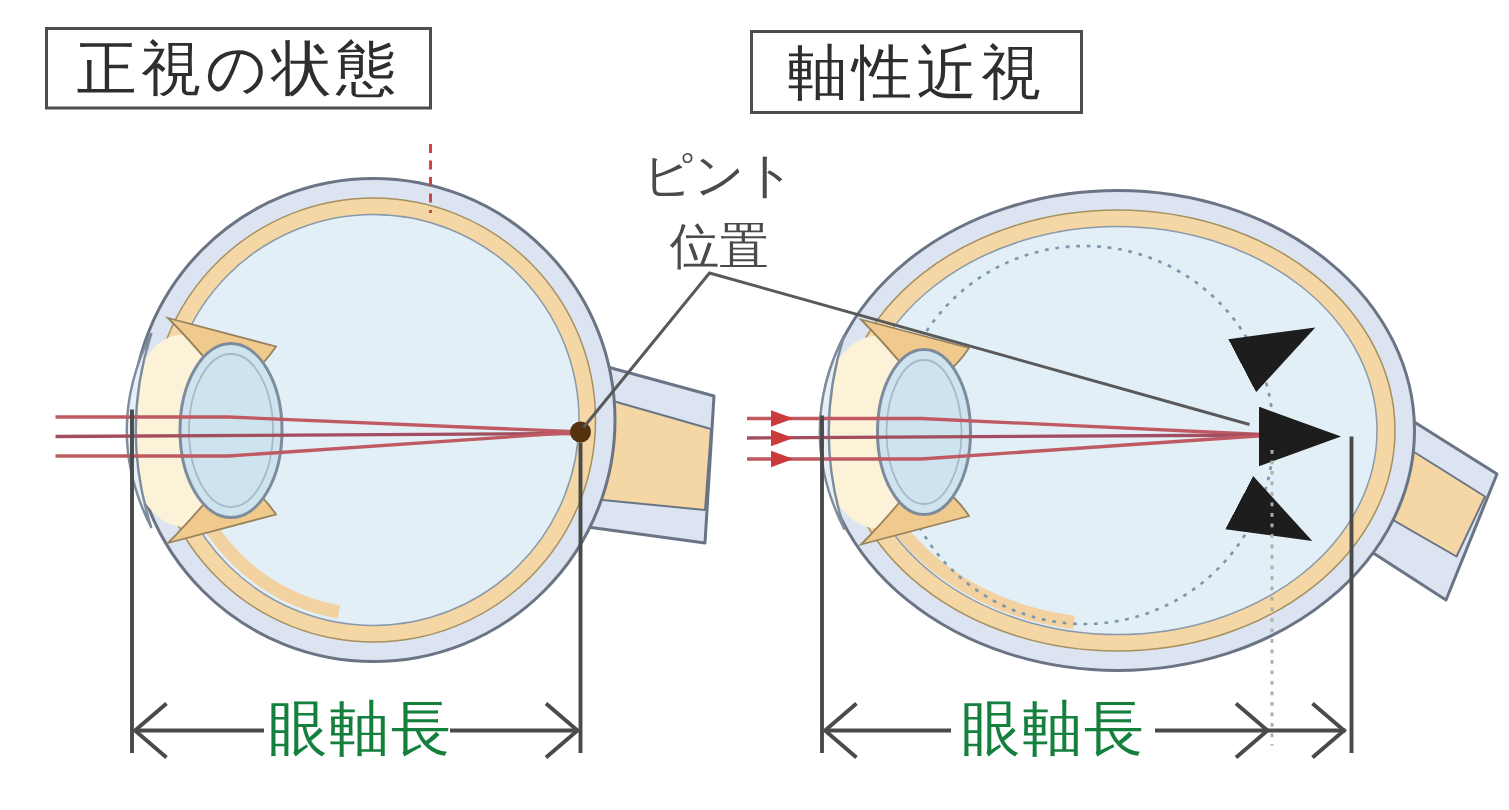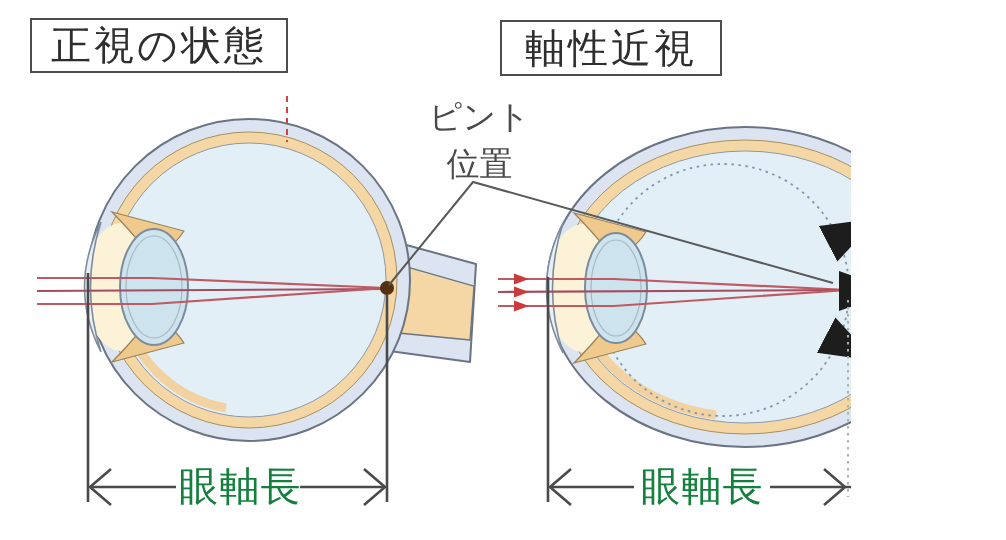--- a/index.html
+++ b/index.html
@@ -1,17 +1,17 @@
 <!DOCTYPE html>
 <html><head>
 <meta charset="utf-8">
 <style>
   html,body{margin:0;padding:0;background:#ffffff;}
   #canvas{
-    position:relative;width:851px;height:540px;background:#ffffff;overflow:hidden;
+    position:relative;width:1006px;height:540px;background:#ffffff;overflow:hidden;
     font-family:"Liberation Sans","DejaVu Sans",sans-serif;
   }
   #canvas svg{position:absolute;left:0;top:0;}
   .abs{position:absolute;}
   .title-box{
     box-sizing:border-box;border:2px solid #4d4d4d;background:#ffffff;
     color:#2e2e2e;font-size:40px;font-weight:500;letter-spacing:3px;
     display:flex;align-items:center;justify-content:center;
   }
   .focus-label{

